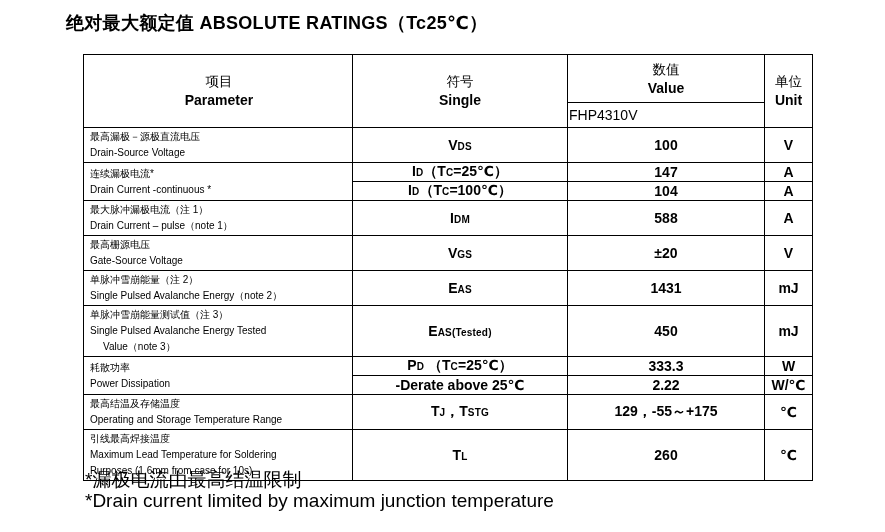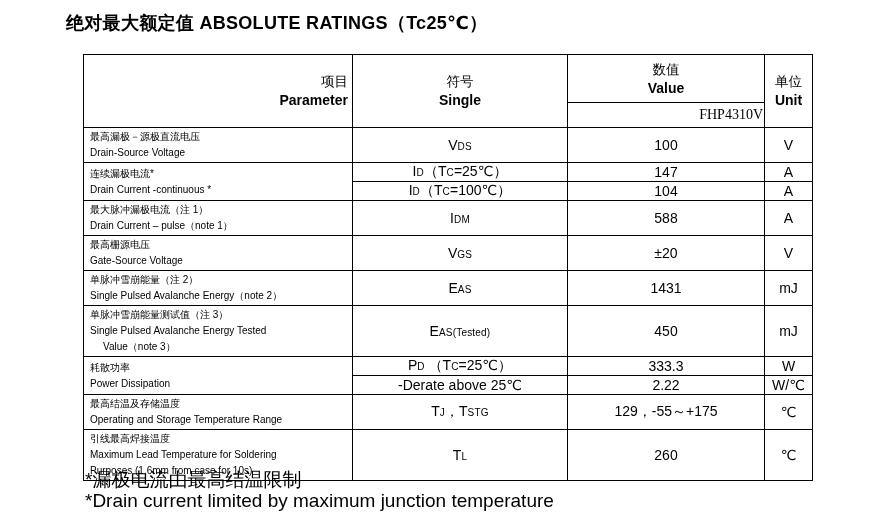--- a/index.html
+++ b/index.html
@@ -13,30 +13,30 @@
     font-size:18px;font-weight:bold;letter-spacing:.3px;
   }
   table.ratings{
     position:absolute;left:83px;top:54px;width:729px;
     border-collapse:collapse;table-layout:fixed;
   }
   table.ratings td{
     border:1px solid #000;vertical-align:middle;overflow:hidden;
   }
   
-  td.h-param{ text-align:right;padding:2px 4px 2px 6px; }
+  td.h-param{ text-align:center;padding:2px 4px 2px 6px; }
   td.h-center{ text-align:center;padding:2px; }
   .hzh{ font-size:13.5px;line-height:18px;font-weight:normal; }
   .hen{ font-size:14px;line-height:18px;font-weight:bold; }
-  .device{ font-size:14px;text-align:right;font-family:Liberation Serif, serif; }
+  .device{ font-size:14px;text-align:left; }
   
   td.param{ text-align:left;padding:1px 4px 1px 6px; }
   .pline{ font-size:10px;line-height:16px;white-space:nowrap; }
   .pline.indent{ padding-left:13px; }
-  td.sym,td.val,td.unit{ text-align:center;font-size:14px;padding:0 2px;white-space:nowrap; }
+  td.sym,td.val,td.unit{ text-align:center;font-size:14px;padding:0 2px;white-space:nowrap;font-weight:bold; }
   .sub{ font-size:10px;letter-spacing:.2px; }
   .footnote{ position:absolute;left:66px;font-size:19px;margin-left:19px; }
   .fn-0{ top:467px; }
   .fn-1{ top:490px; }
 </style>
 </head>
 <body>
 
 <div class="title">绝对最大额定值 ABSOLUTE RATINGS（Tc25℃）</div>
 

